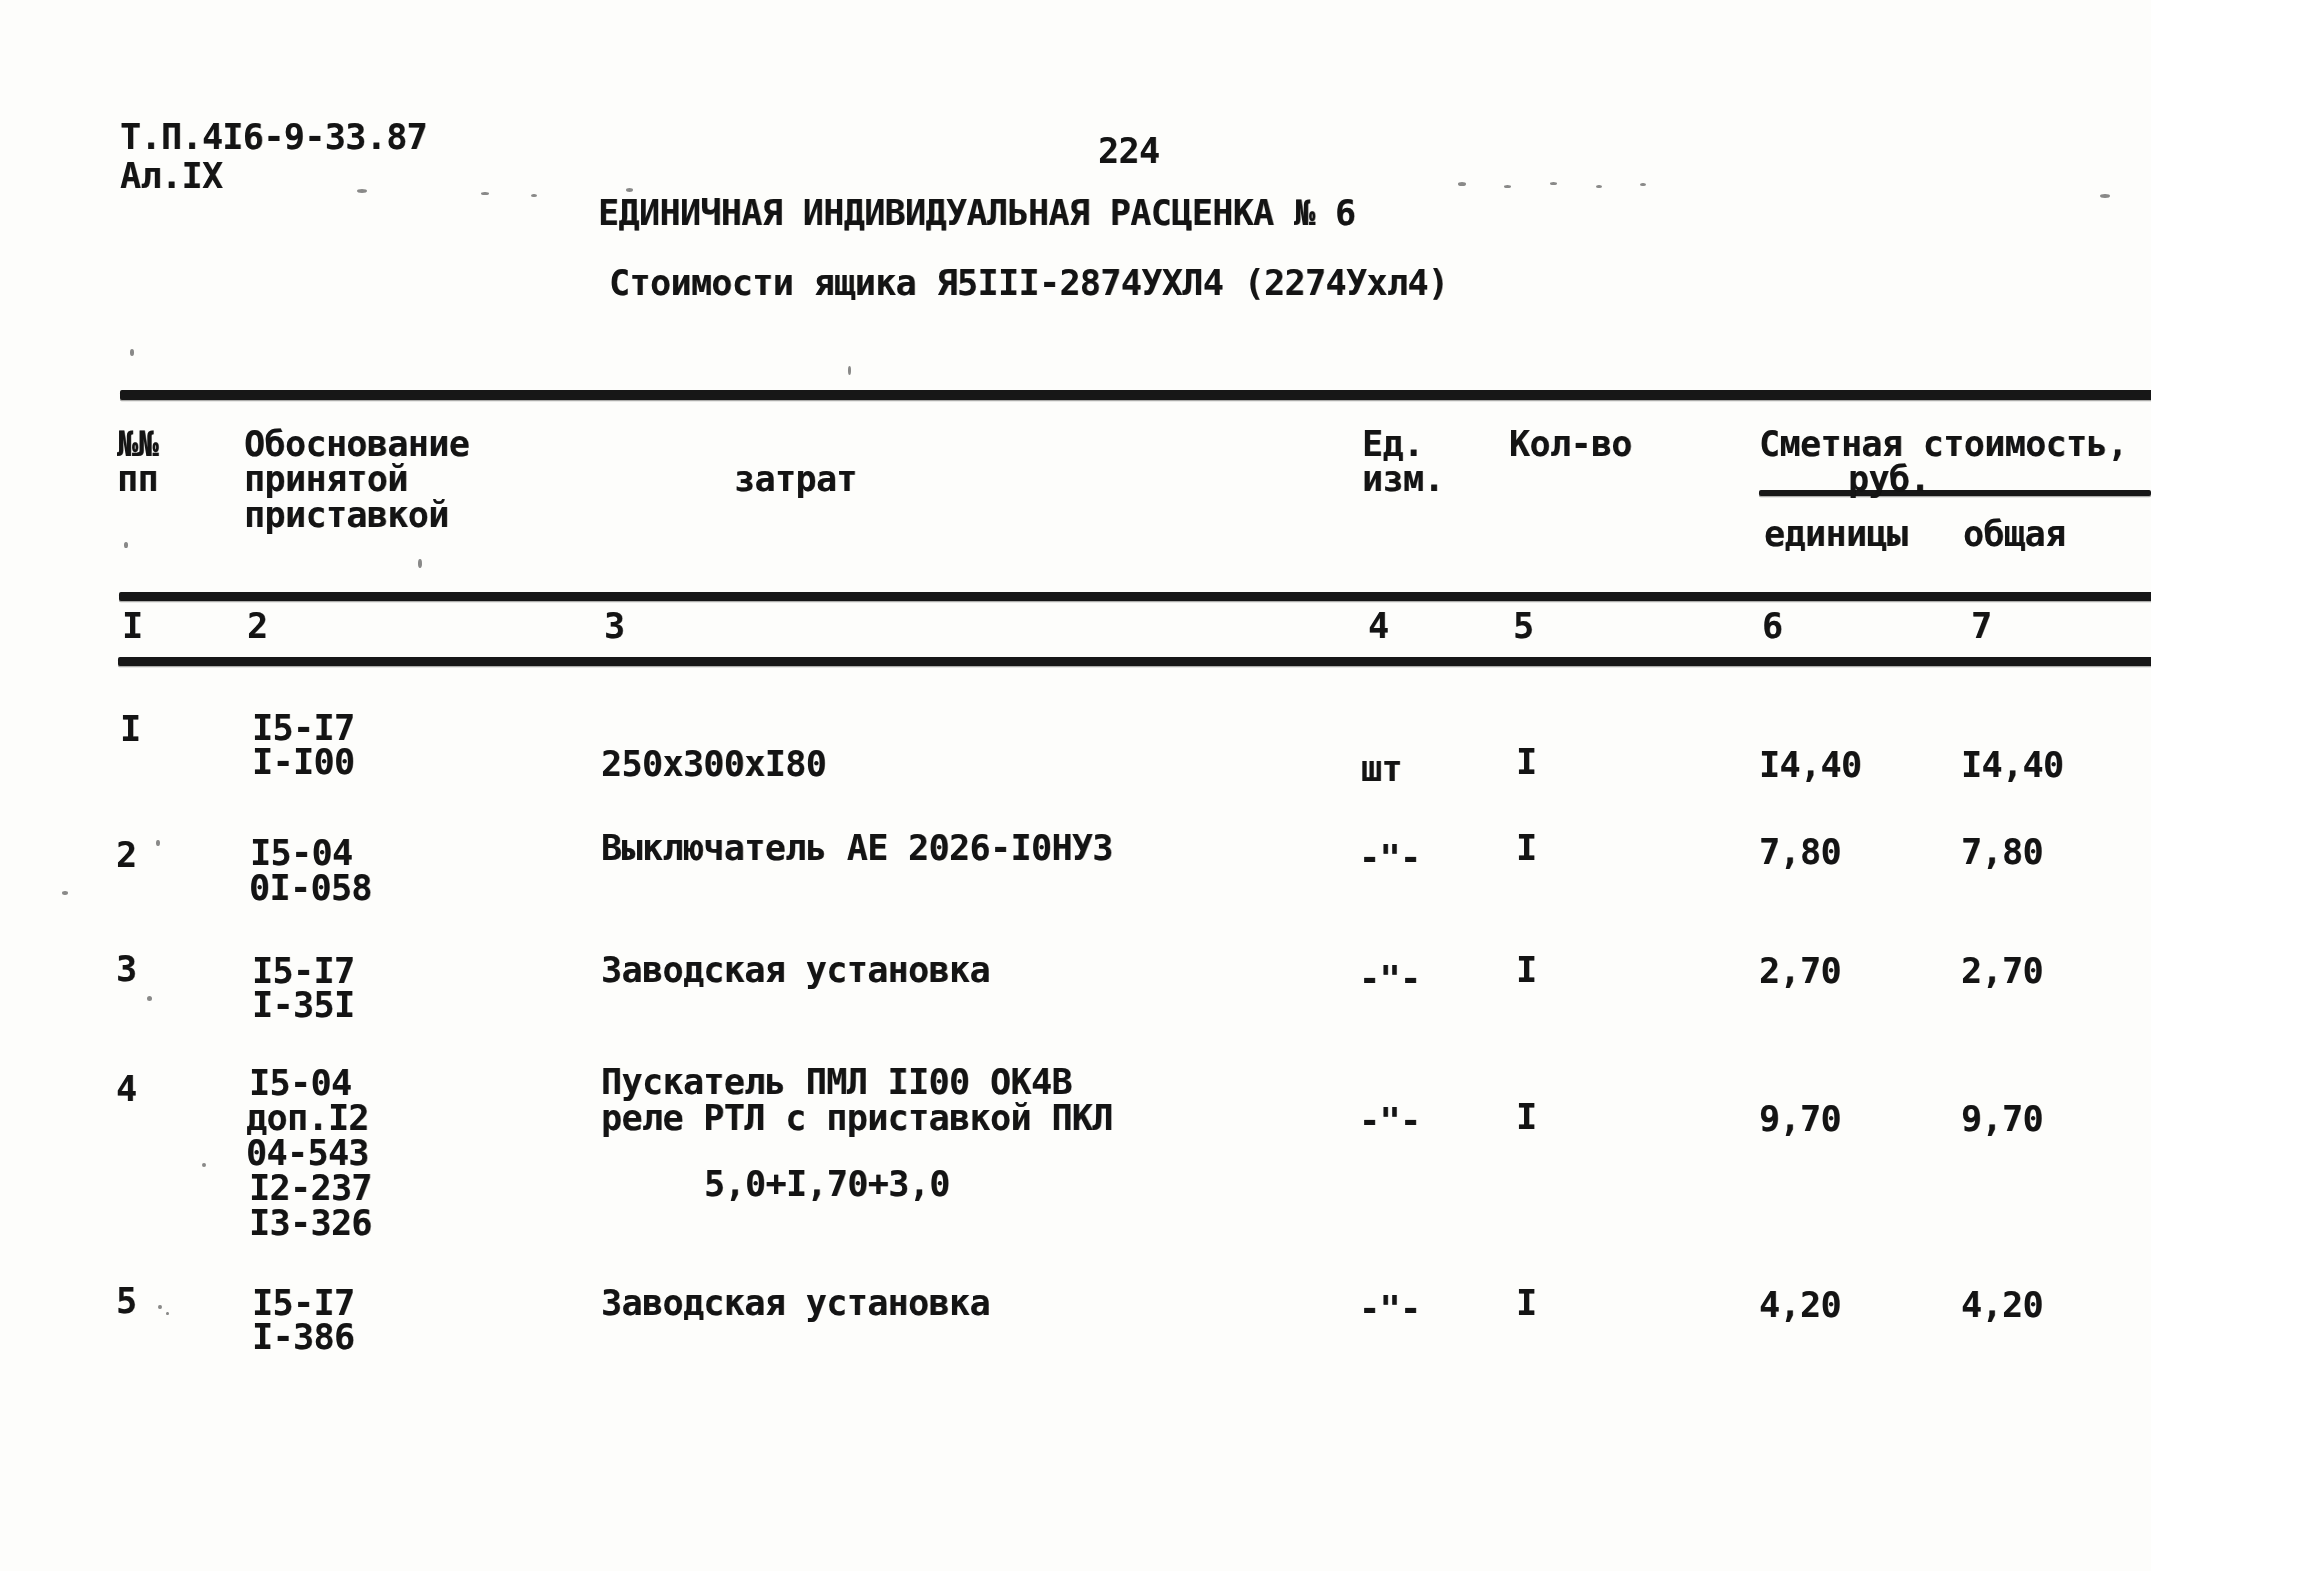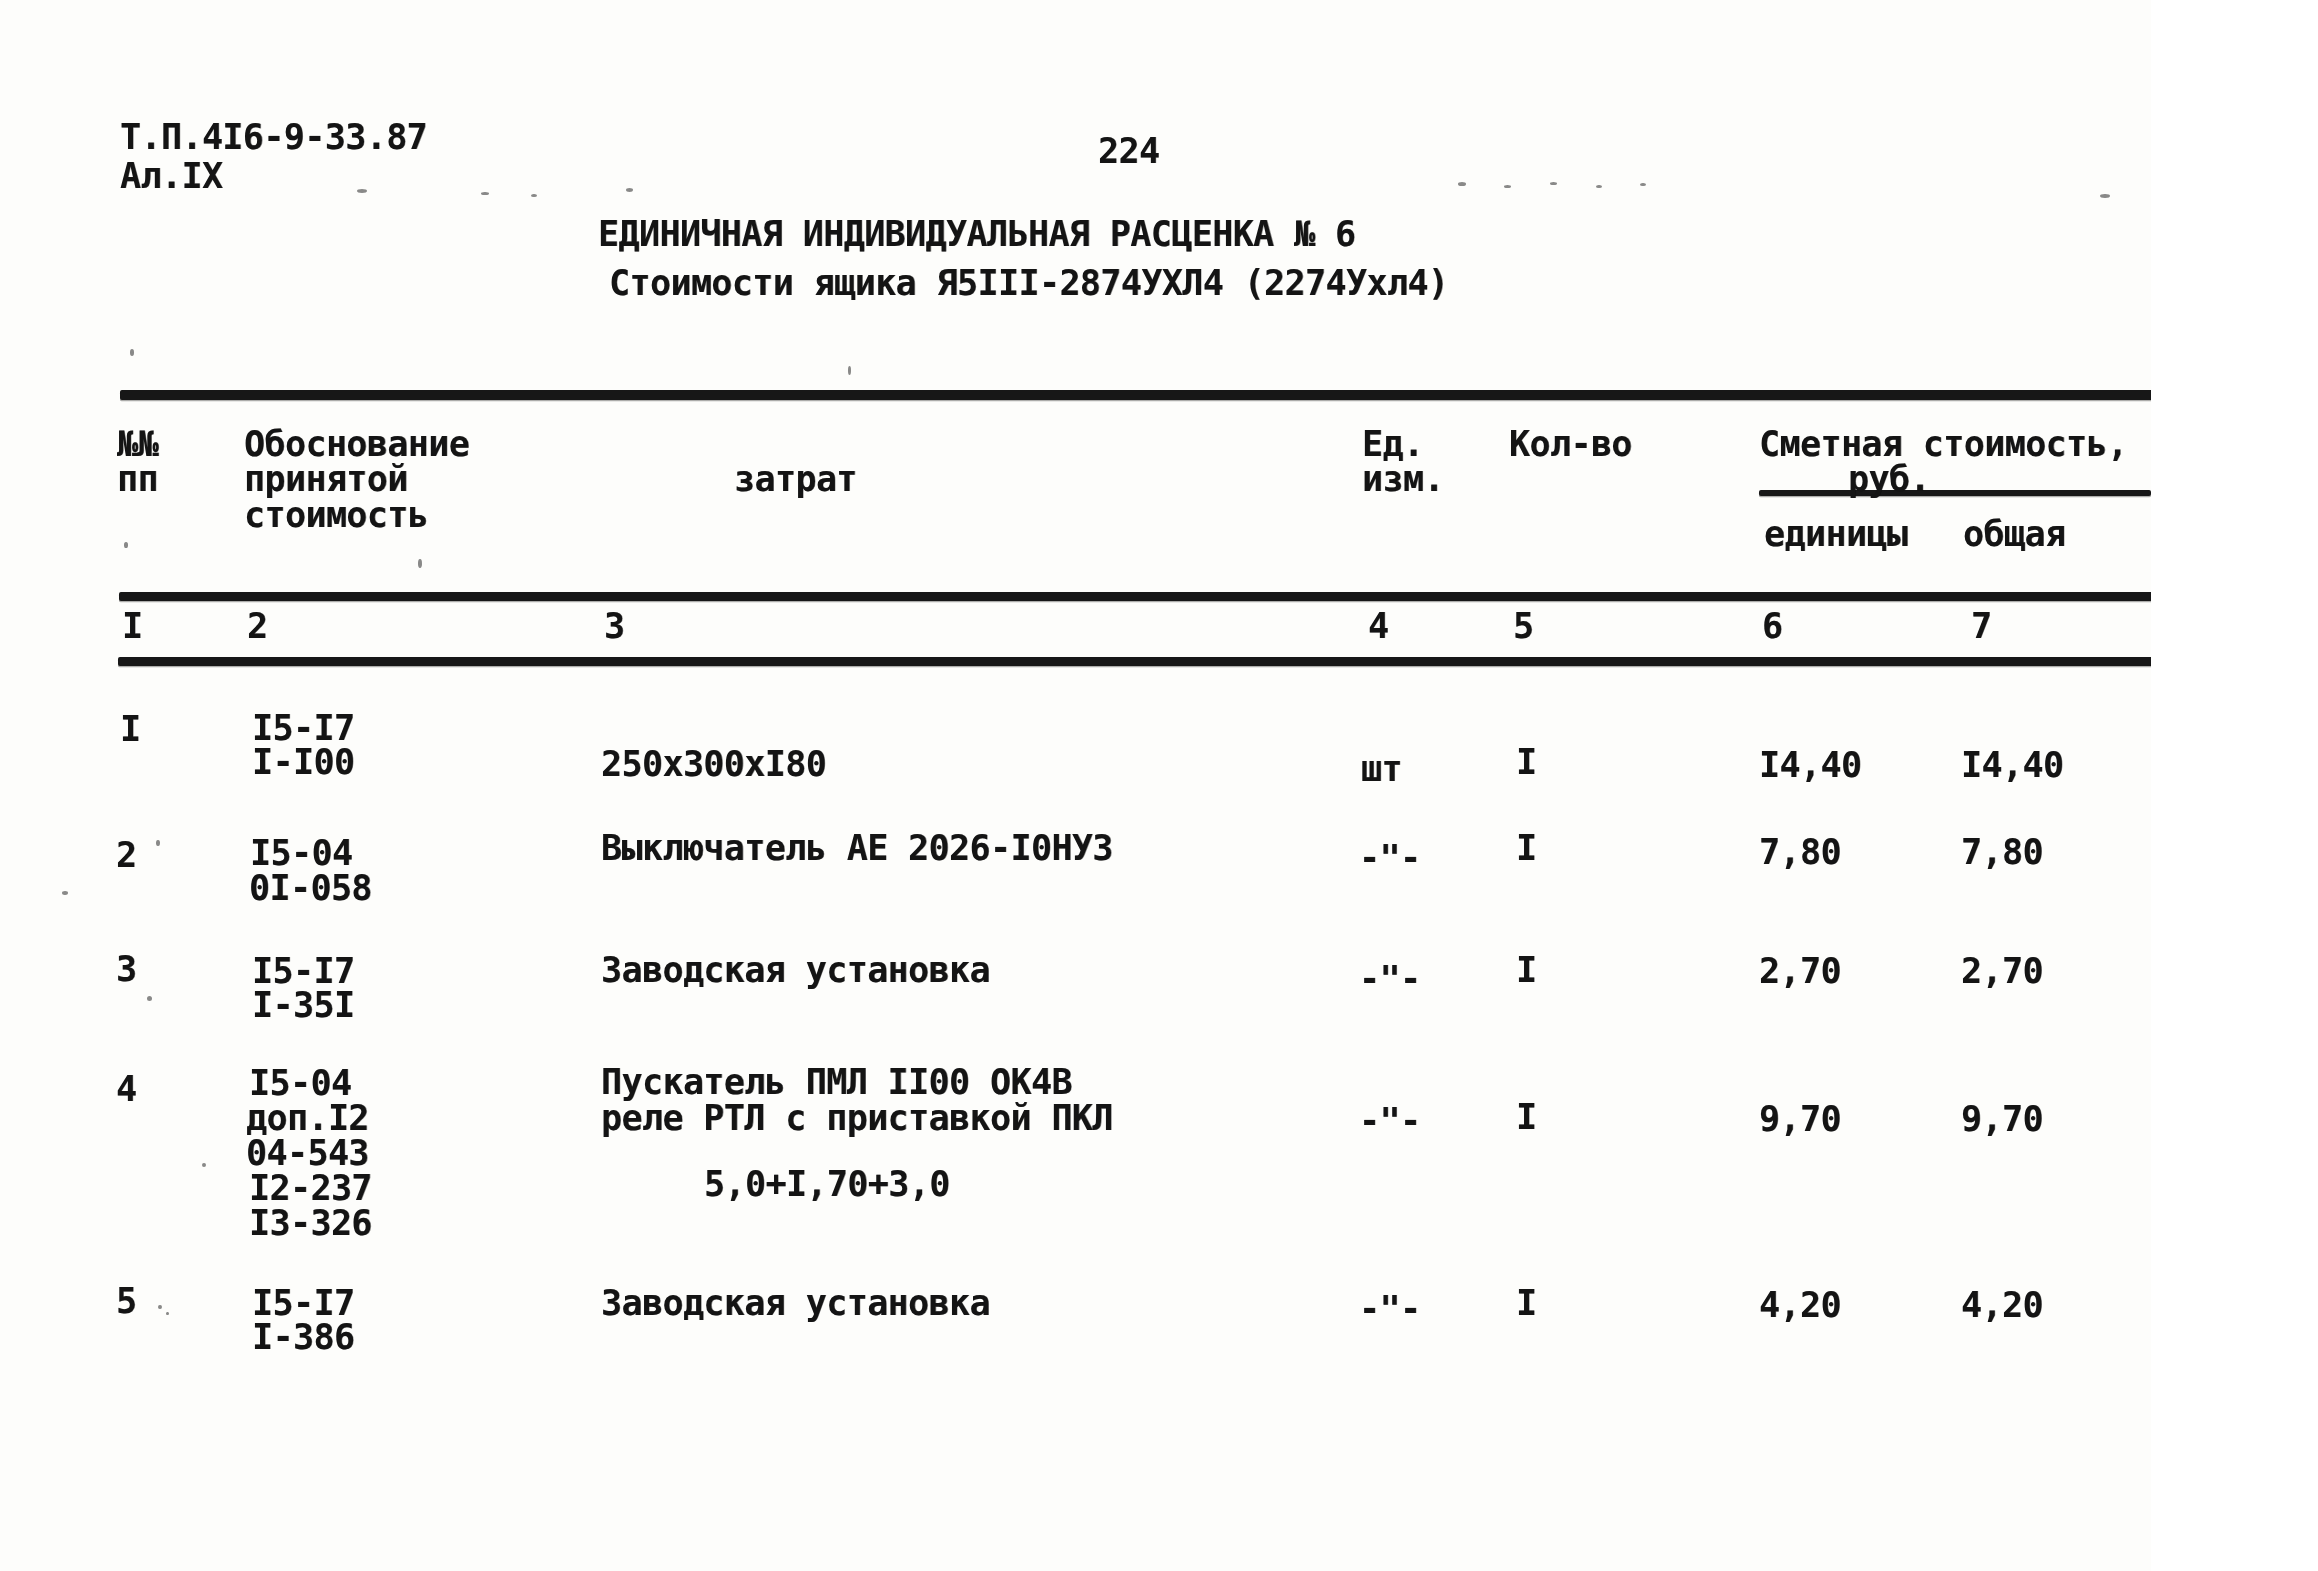--- a/index.html
+++ b/index.html
@@ -21,33 +21,33 @@
 </head>
 <body>
 
 <div class="page">
 
   <div class="t" style="left:120px;top:120px">Т.П.4I6-9-33.87</div>
   <div class="t" style="left:120px;top:159px">Ал.IX</div>
 
   <div class="t" style="left:1098px;top:134px">224</div>
 
-  <div class="t" style="left:598px;top:217px">ЕДИНИЧНАЯ ИНДИВИДУАЛЬНАЯ РАСЦЕНКА № 6</div>
+  <div class="t" style="left:598px;top:196px">ЕДИНИЧНАЯ ИНДИВИДУАЛЬНАЯ РАСЦЕНКА № 6</div>
   <div class="t" style="left:609px;top:266px">Стоимости ящика Я5III-2874УХЛ4 (2274Ухл4)</div>
 
   <div class="rule" style="left:120px;top:390px;width:2083px;height:10px"></div>
   <div class="rule" style="left:119px;top:592px;width:2084px;height:8.9px"></div>
   <div class="rule" style="left:118px;top:657px;width:2085px;height:8.9px"></div>
   <div class="rule" style="left:1759px;top:490px;width:392px;height:5.7px"></div>
 
   <div class="t" style="left:117px;top:427px">№№</div>
   <div class="t" style="left:117px;top:462px">пп</div>
   <div class="t" style="left:244px;top:427px">Обоснование</div>
   <div class="t" style="left:244px;top:462px">принятой</div>
-  <div class="t" style="left:244px;top:498px">стоимость</div>
+  <div class="t" style="left:244px;top:498px">приставкой</div>
   <div class="t" style="left:734px;top:462px">затрат</div>
   <div class="t" style="left:1362px;top:427px">Ед.</div>
   <div class="t" style="left:1362px;top:462px">изм.</div>
   <div class="t" style="left:1509px;top:427px">Кол-во</div>
   <div class="t" style="left:1759px;top:427px">Сметная стоимость,</div>
   <div class="t" style="left:1848px;top:462px">руб.</div>
   <div class="t" style="left:1764px;top:517px">единицы</div>
   <div class="t" style="left:1963px;top:517px">общая</div>
 
   <div class="t" style="left:122px;top:609px">I</div>

